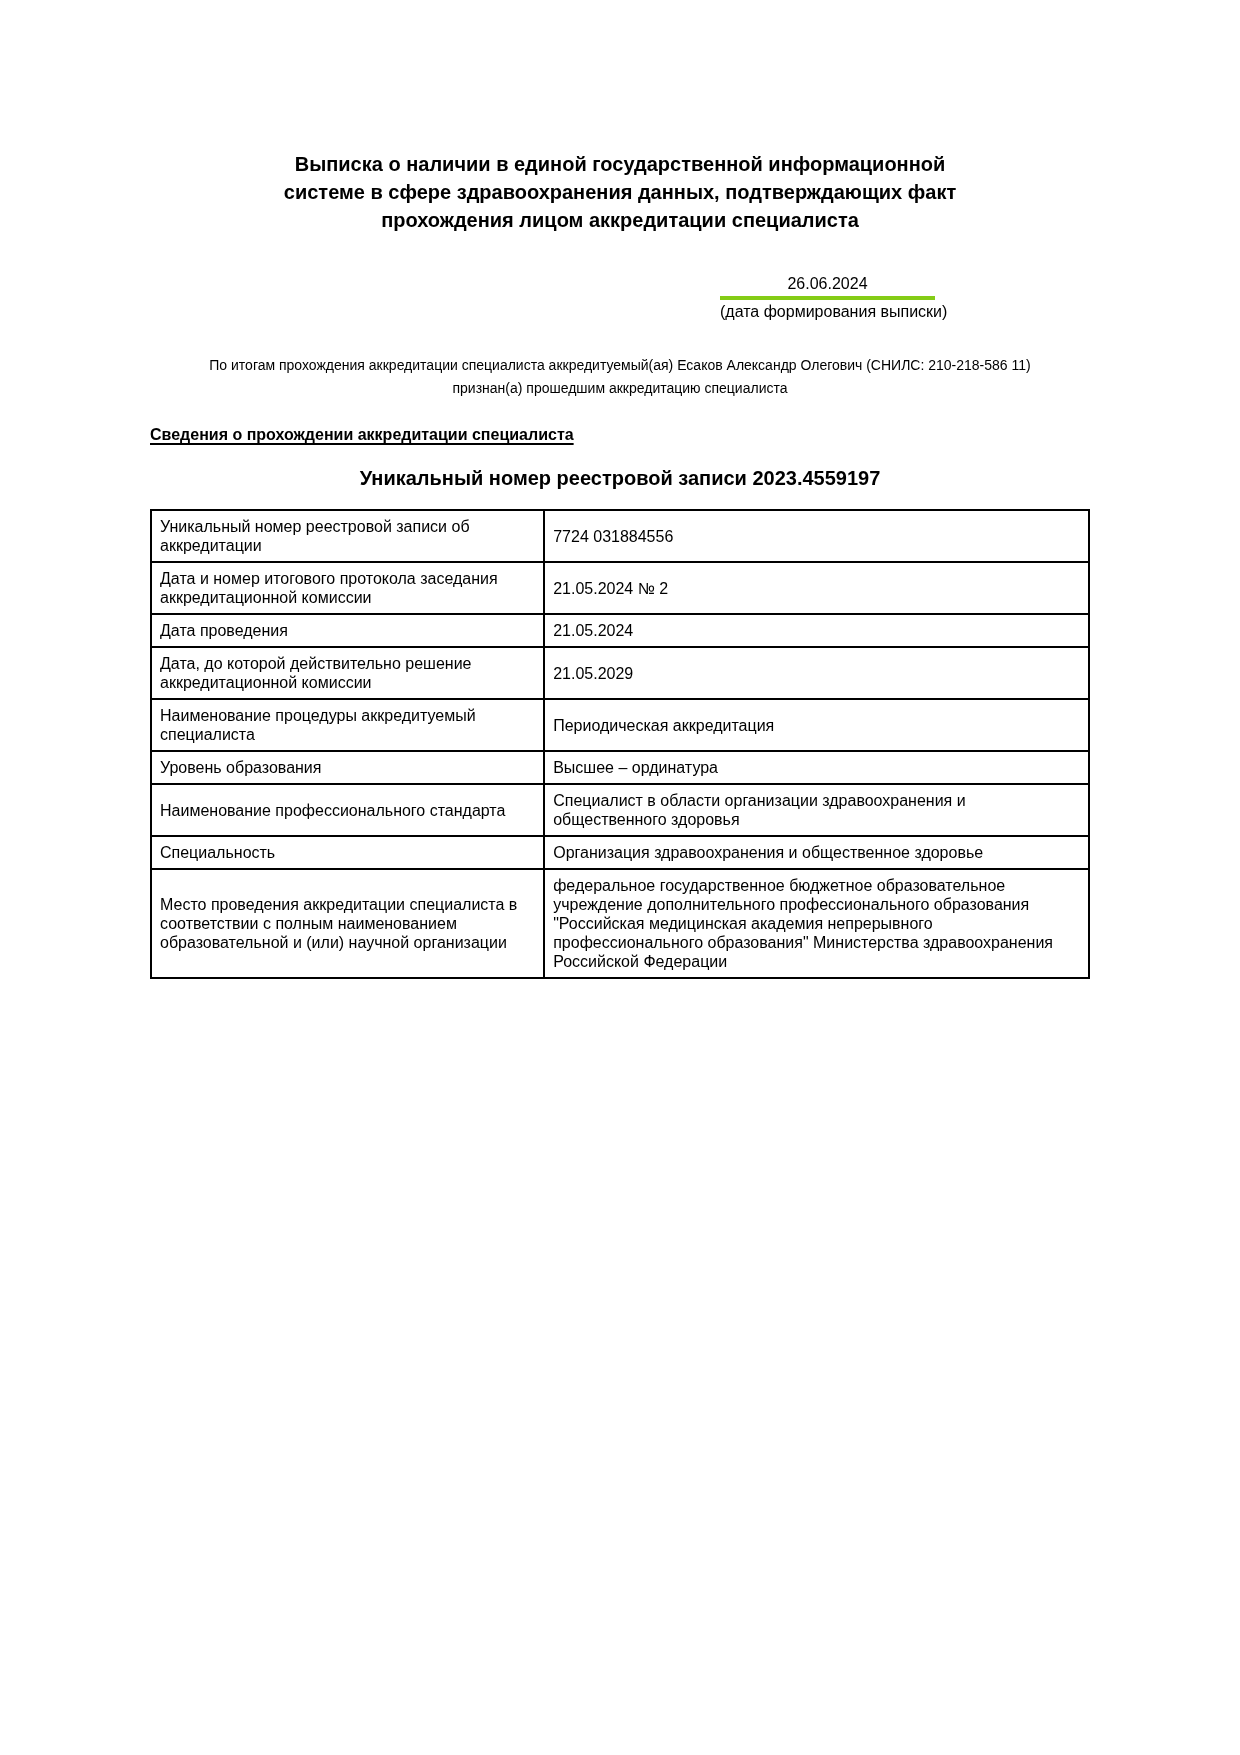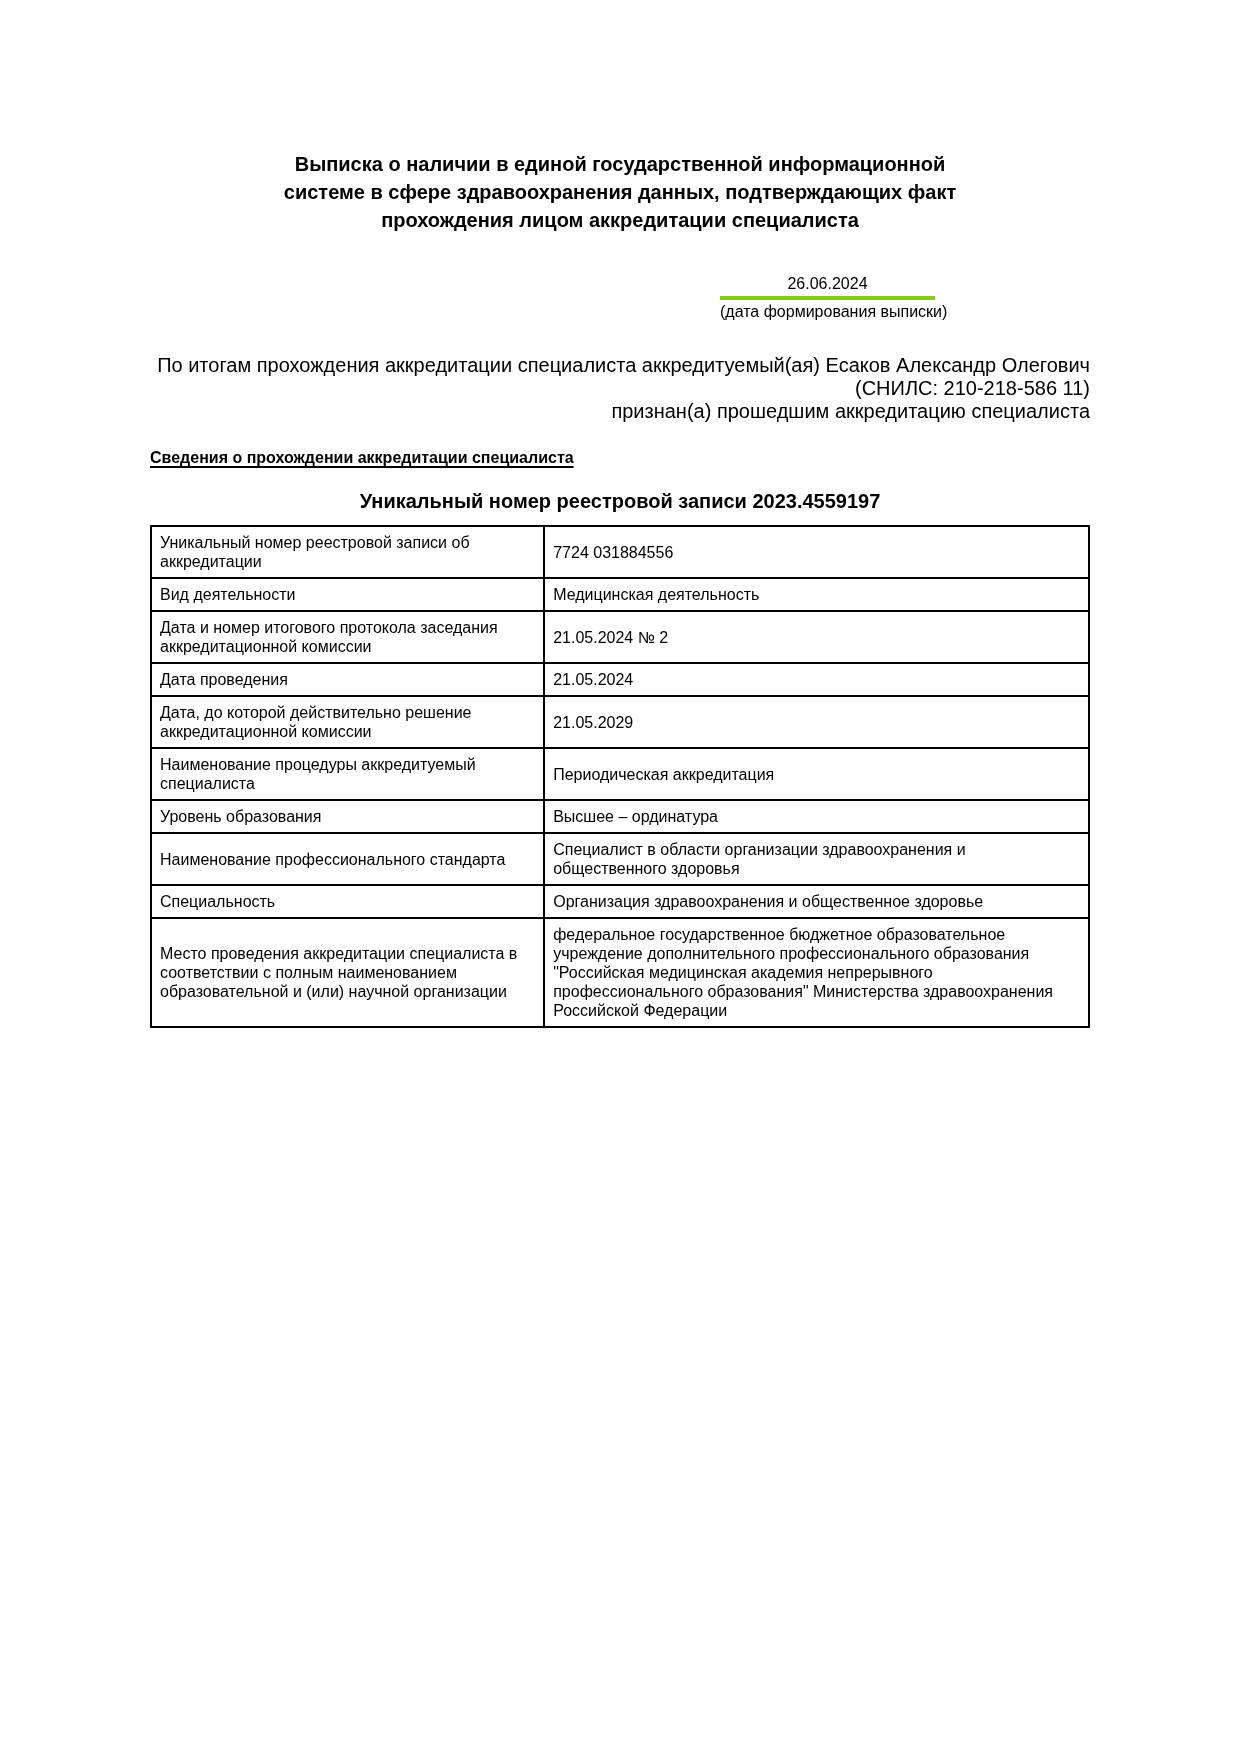--- a/index.html
+++ b/index.html
@@ -36,43 +36,43 @@
     padding-bottom: 2px;
     border-bottom: 4px solid #84cc16;
   }
   .date-caption {
     line-height: 20px;
     padding-top: 2px;
     white-space: nowrap;
   }
   .intro {
     margin-top: 32px;
-    font-size: 20px;
+    font-size: 14px;
     line-height: 23px;
-    text-align: right;
+    text-align: center;
     white-space: pre-line;
   }
   .section-heading {
     margin-top: 24px;
     font-size: 16px;
     font-weight: 700;
     line-height: 21px;
     text-decoration: underline;
     text-underline-offset: 3px;
     text-decoration-thickness: 2px;
   }
   .registry-heading {
     margin-top: 20px;
     font-size: 20px;
     font-weight: 700;
     line-height: 26px;
     text-align: center;
   }
   table.acc {
-    margin-top: 11px;
+    margin-top: 18px;
     width: 100%;
     border-collapse: collapse;
     table-layout: fixed;
   }
   table.acc td {
     border: 2px solid #000;
     padding: 6px 8px;
     font-size: 16px;
     line-height: 19px;
     vertical-align: middle;
@@ -101,24 +101,20 @@
 
   <div class="registry-heading">Уникальный номер реестровой записи 2023.4559197</div>
 
   <table class="acc">
     <tbody>
       <tr>
         <td class="c1">Уникальный номер реестровой записи об аккредитации</td>
         <td>7724 031884556</td>
       </tr>
       <tr>
-        <td class="c1">Вид деятельности</td>
-        <td>Медицинская деятельность</td>
-      </tr>
-      <tr>
         <td class="c1">Дата и номер итогового протокола заседания аккредитационной комиссии</td>
         <td>21.05.2024 № 2</td>
       </tr>
       <tr>
         <td class="c1">Дата проведения</td>
         <td>21.05.2024</td>
       </tr>
       <tr>
         <td class="c1">Дата, до которой действительно решение аккредитационной комиссии</td>
         <td>21.05.2029</td>

